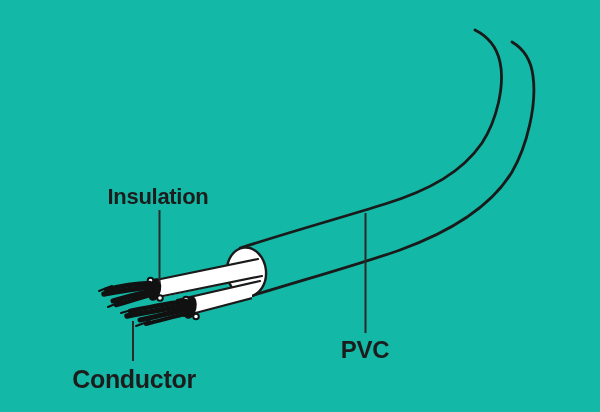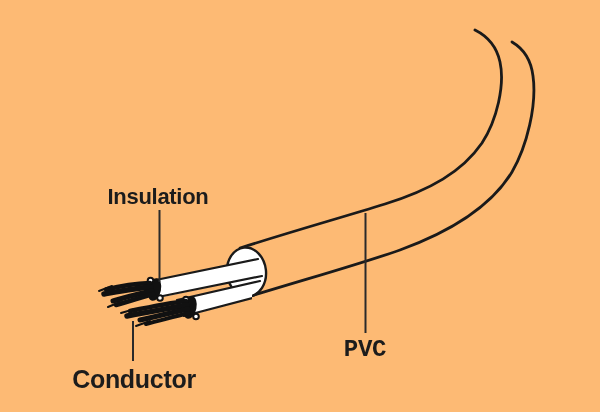--- a/index.html
+++ b/index.html
@@ -5,40 +5,40 @@
   html, body {
     margin: 0;
     padding: 0;
     background: #ffffff;
     font-family: "Liberation Sans", sans-serif;
   }
   .canvas {
     position: relative;
     width: 600px;
     height: 412px;
-    background: #fdba74;
+    background: #14b8a6;
     overflow: hidden;
   }
   .canvas svg {
     position: absolute;
     left: 0;
     top: 0;
   }
   .diagram-label {
     position: absolute;
     transform: translateX(-50%);
     font-weight: bold;
     color: #1c1c1c;
     letter-spacing: -0.3px;
     white-space: nowrap;
     line-height: 1.1;
   }
   .label-insulation { left: 158px; top: 185px; font-size: 22px; }
   .label-conductor  { left: 134px; top: 366px; font-size: 25px; }
-  .label-pvc        { left: 365px; top: 337px; font-size: 24px; font-family: Liberation Mono, monospace; }
+  .label-pvc        { left: 365px; top: 337px; font-size: 24px; }
 </style>
 </head>
 <body>
 
 <div class="canvas">
 
   <svg width="600" height="412" viewBox="0 0 600 412">
     <defs>
       <clipPath id="wireclip">
         <rect x="0" y="0" width="252" height="412"></rect>

